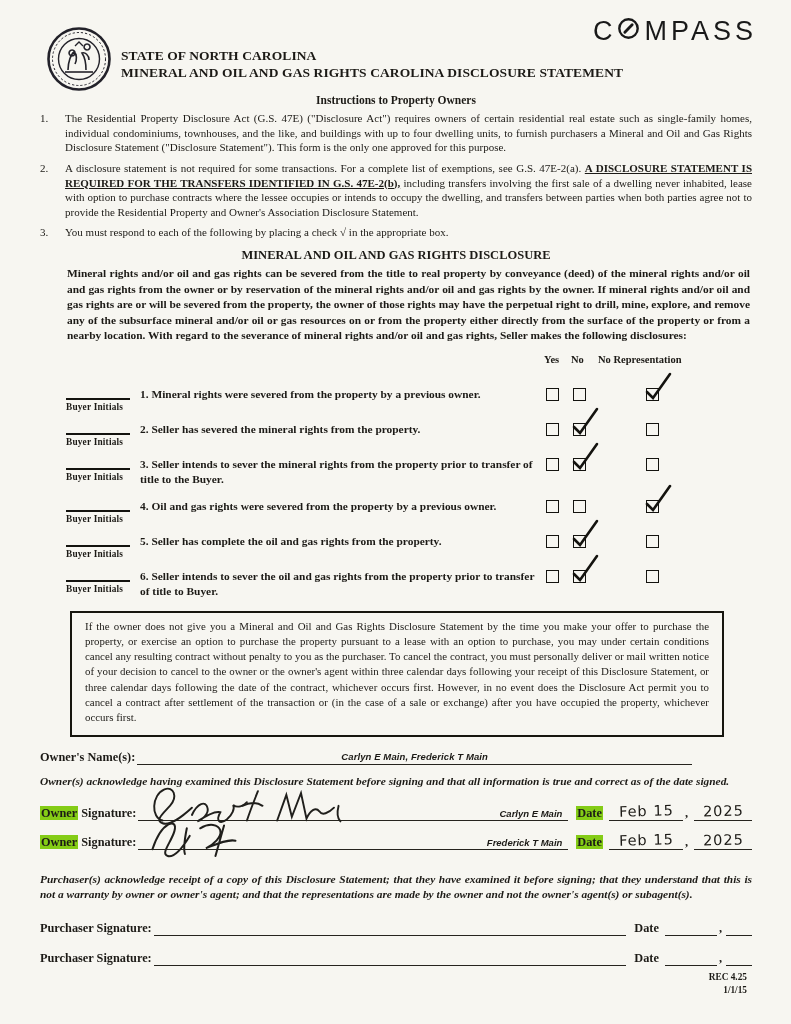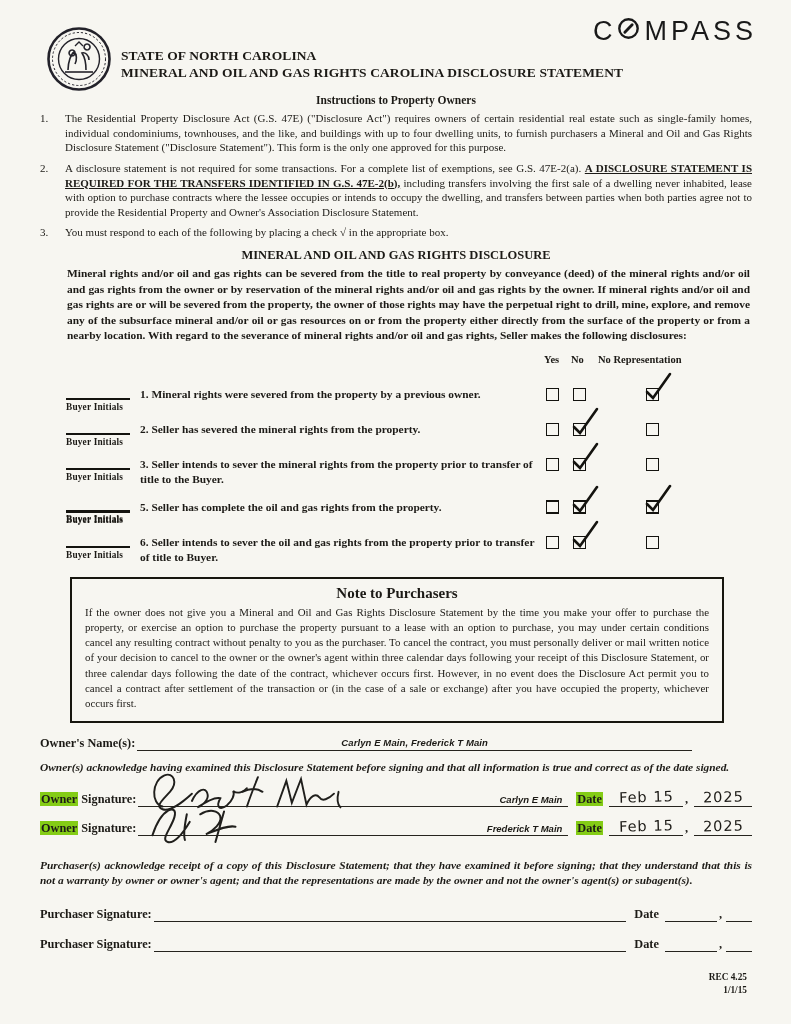--- a/index.html
+++ b/index.html
@@ -171,20 +171,21 @@
           </svg>
         </span>
       <span class="box norep"></span>
     </div>
 
     <div class="q-row">
       <div class="bi">
           <div class="bi-line"></div>
           <div class="bi-label">Buyer Initials</div>
         </div>
+      <div class="q-text"><span>4.</span> <span>Oil and gas rights were severed from the property by a previous owner.</span></div>
       <span class="box yes"></span>
       <span class="box no"></span>
       <span class="box norep checked">
           <svg class="check" viewBox="0 0 32 33">
             <path d="M5 22 L11 28 L28 4" fill="none" stroke="#14130f" stroke-width="2.6" stroke-linecap="round"></path>
           </svg>
         </span>
     </div>
 
     <div class="q-row">
@@ -211,21 +212,20 @@
       <span class="box yes"></span>
       <span class="box no checked">
           <svg class="check" viewBox="0 0 32 33">
             <path d="M5 22 L11 28 L28 4" fill="none" stroke="#14130f" stroke-width="2.6" stroke-linecap="round"></path>
           </svg>
         </span>
       <span class="box norep"></span>
     </div>
 
     <div class="note-box">
-      <div class="note-title">Note to Purchasers</div>
       <div class="note-body">If the owner does not give you a Mineral and Oil and Gas Rights Disclosure Statement by the time you make your offer to purchase the property, or exercise an option to purchase the property pursuant to a lease with an option to purchase, you may under certain conditions cancel any resulting contract without penalty to you as the purchaser. To cancel the contract, you must personally deliver or mail written notice of your decision to cancel to the owner or the owner's agent within three calendar days following your receipt of this Disclosure Statement, or three calendar days following the date of the contract, whichever occurs first. However, in no event does the Disclosure Act permit you to cancel a contract after settlement of the transaction or (in the case of a sale or exchange) after you have occupied the property, whichever occurs first.</div>
     </div>
 
     <div class="field-row">
       <span class="field-label">Owner's Name(s):</span>
       <span class="fill-line short"><span class="fill-val">Carlyn E Main, Frederick T Main</span></span>
     </div>
 
     <div class="ack">Owner(s) acknowledge having examined this Disclosure Statement before signing and that all information is true and correct as of the date signed.</div>
 

